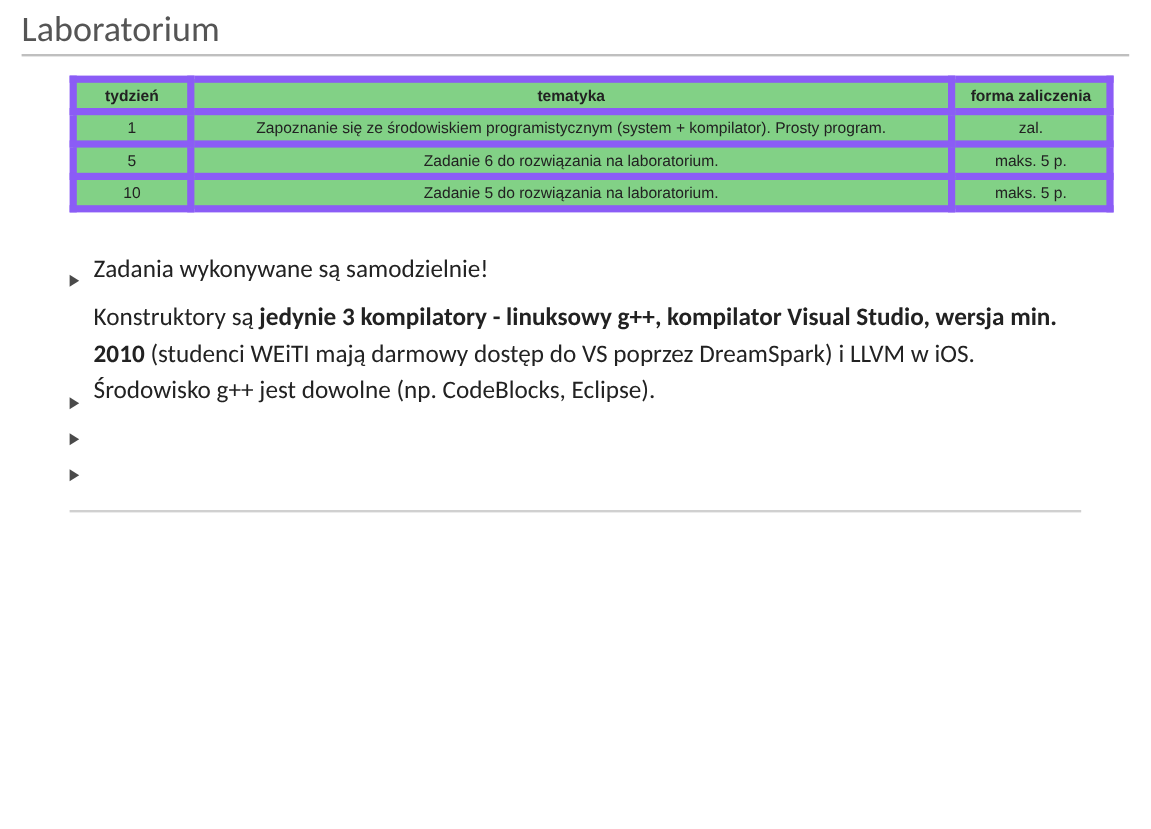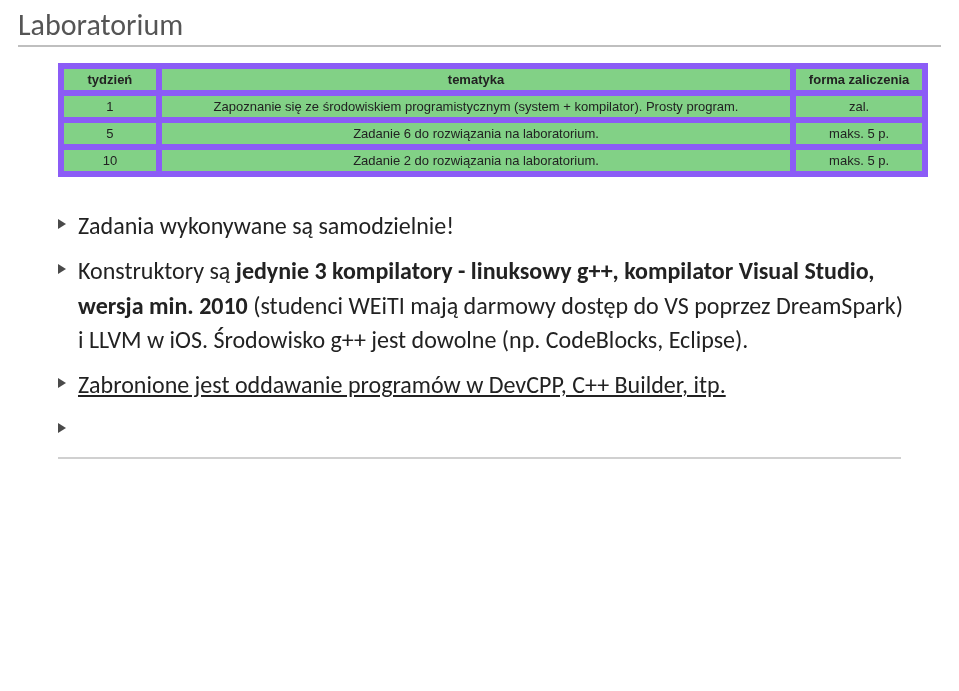--- a/index.html
+++ b/index.html
@@ -8,21 +8,21 @@
   .title { font-size: 30px; font-weight: normal; color: #555; border-bottom: 2px solid #bfbfbf; padding-bottom: 2px; margin-bottom: 16px; font-family: Calibri, Arial, sans-serif; }
   .table-wrap { padding-left: 40px; }
   table { border-collapse: collapse; width: 870px; font-family: Arial, sans-serif; font-size: 13px; }
   table th, table td { border: 6px solid #8b5cf6; background: #82d186; padding: 3px 6px; text-align: center; }
   table th { font-weight: bold; }
   table td.topic { text-align: center; margin-top: 28px; }
   .col-week { width: 95px; }
   .col-topic { width: 616px; }
   .col-form { width: 128px; }
   .bullets { margin-top: 32px; padding-left: 40px; padding-right: 30px; }
-  .bullet-row { display: flex; align-items: flex-start; margin-bottom: 10px; font-size: 24px; line-height: 1.45; font-family: Calibri, Arial, sans-serif; }
+  .bullet-row { display: flex; align-items: flex-end; margin-bottom: 10px; font-size: 21px; line-height: 1.45; font-family: Calibri, Arial, sans-serif; }
   .bullet-arrow { width: 0; height: 0; border-top: 5px solid transparent; border-bottom: 5px solid transparent; border-left: 8px solid #4a4a4a; margin-top: 10px; margin-right: 12px; flex-shrink: 0; }
   .bullet-text b { font-weight: bold; }
   .underline { text-decoration: underline; }
   .footer-line { border-top: 2px solid #d0d0d0; margin: 24px 40px 0 40px; }
 </style>
 </head>
 <body>
 
 <div class="page">
   <h1 class="title">Laboratorium</h1>
@@ -42,41 +42,40 @@
           <td class="topic">Zapoznanie się ze środowiskiem programistycznym (system + kompilator). Prosty program.</td>
           <td>zal.</td>
         </tr>
         <tr>
           <td>5</td>
           <td class="topic">Zadanie 6 do rozwiązania na laboratorium.</td>
           <td>maks. 5 p.</td>
         </tr>
         <tr>
           <td>10</td>
-          <td class="topic">Zadanie 2 do rozwiązania na laboratorium.</td>
+          <td class="topic">Zadanie 5 do rozwiązania na laboratorium.</td>
           <td>maks. 5 p.</td>
         </tr>
       </tbody>
     </table>
   </div>
 
   <div class="bullets">
     <div class="bullet-row">
       <span class="bullet-arrow"></span>
       <span class="bullet-text">Zadania wykonywane są samodzielnie!</span>
     </div>
     <div class="bullet-row">
       <span class="bullet-arrow"></span>
       <span class="bullet-text">
         <span>Konstruktory są </span><b>jedynie 3 kompilatory - linuksowy g++, kompilator Visual Studio, wersja min. 2010</b><span> (studenci WEiTI mają darmowy dostęp do VS poprzez DreamSpark) i LLVM w iOS. Środowisko g++ jest dowolne (np. CodeBlocks, Eclipse).</span>
       </span>
     </div>
     <div class="bullet-row">
       <span class="bullet-arrow"></span>
-      <span class="bullet-text underline">Zabronione jest oddawanie programów w DevCPP, C++ Builder, itp.</span>
     </div>
     <div class="bullet-row">
       <span class="bullet-arrow"></span>
     </div>
   </div>
 
   <div class="footer-line"></div>
 </div>
 
 </body></html>

